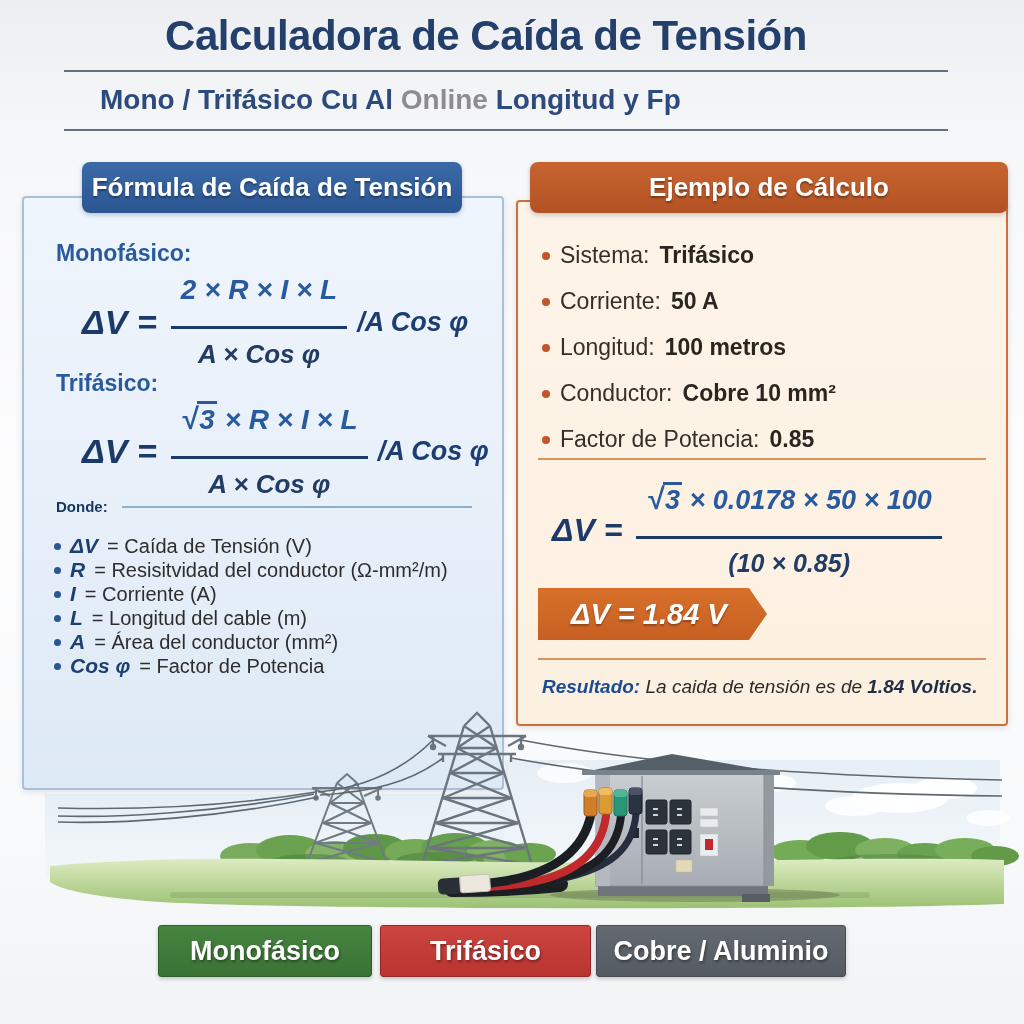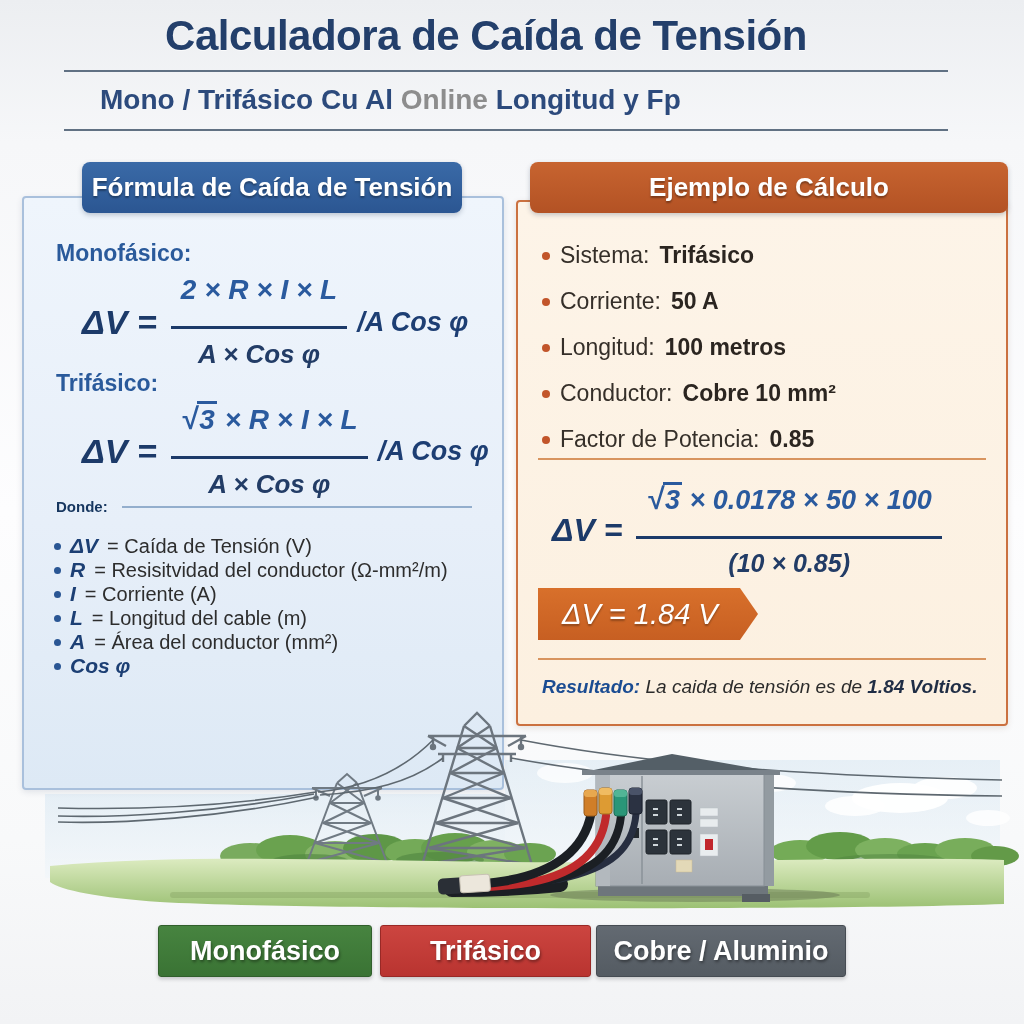--- a/index.html
+++ b/index.html
@@ -62,21 +62,21 @@
   .ex-list{position:absolute;left:24px;top:40px;right:14px;display:flex;flex-direction:column;gap:19px;justify-content:space-between;}
   .ex-row{display:flex;align-items:baseline;gap:10px;font-size:23px;color:#352f29;}
   .dot-orange{width:8px;height:8px;border-radius:50%;background:#c2552a;align-self:center;flex:0 0 auto;}
   .ex-val{font-weight:bold;color:#2b2520;}
   .divider-o{position:absolute;left:20px;right:20px;height:2px;background:#d8945f;}
   .div1{top:256px;} .div2{top:456px;}
   .ribbon{
     position:absolute;left:20px;top:386px;width:196px;height:52px;
     background:linear-gradient(180deg,#d8702b,#c75f22);
     clip-path:polygon(0 0,calc(100% - 18px) 0,100% 50%,calc(100% - 18px) 100%,0 100%);
-    color:#fff;font-weight:normal;font-size:29px;line-height:52px;padding-left:24px;
+    color:#fff;font-weight:bold;font-size:29px;line-height:52px;padding-left:33px;
     font-style:italic;text-shadow:0 2px 2px rgba(0,0,0,.3);
   }
   .resultado{position:absolute;left:24px;top:474px;right:12px;font-size:19px;font-style:italic;color:#2b2b2b;}
   .res-prefix{font-weight:bold;color:#1b4c92;}
   .res-value{font-weight:bold;color:#1f2d45;}
   
   .scene{position:absolute;left:0;top:688px;width:1024px;height:230px;z-index:5;pointer-events:none;}
   
   .btn{
     position:absolute;top:925px;height:50px;z-index:6;border-radius:3px;
@@ -148,20 +148,21 @@
           <span>= Longitud del cable (m)</span>
         </div>
       <div class="def-row">
           <span class="dot-blue"></span>
           <span class="def-sym">A</span>
           <span>= Área del conductor (mm²)</span>
         </div>
       <div class="def-row">
           <span class="dot-blue"></span>
           <span class="def-sym">Cos φ</span>
+          <span>= Factor de Potencia</span>
         </div>
     </div>
   </div>
 
   <div class="panel-head head-orange">Ejemplo de Cálculo</div>
   <div class="panel-body body-orange">
     <div class="ex-list">
       <div class="ex-row">
           <span class="dot-orange"></span>
           <span>Sistema:</span>

